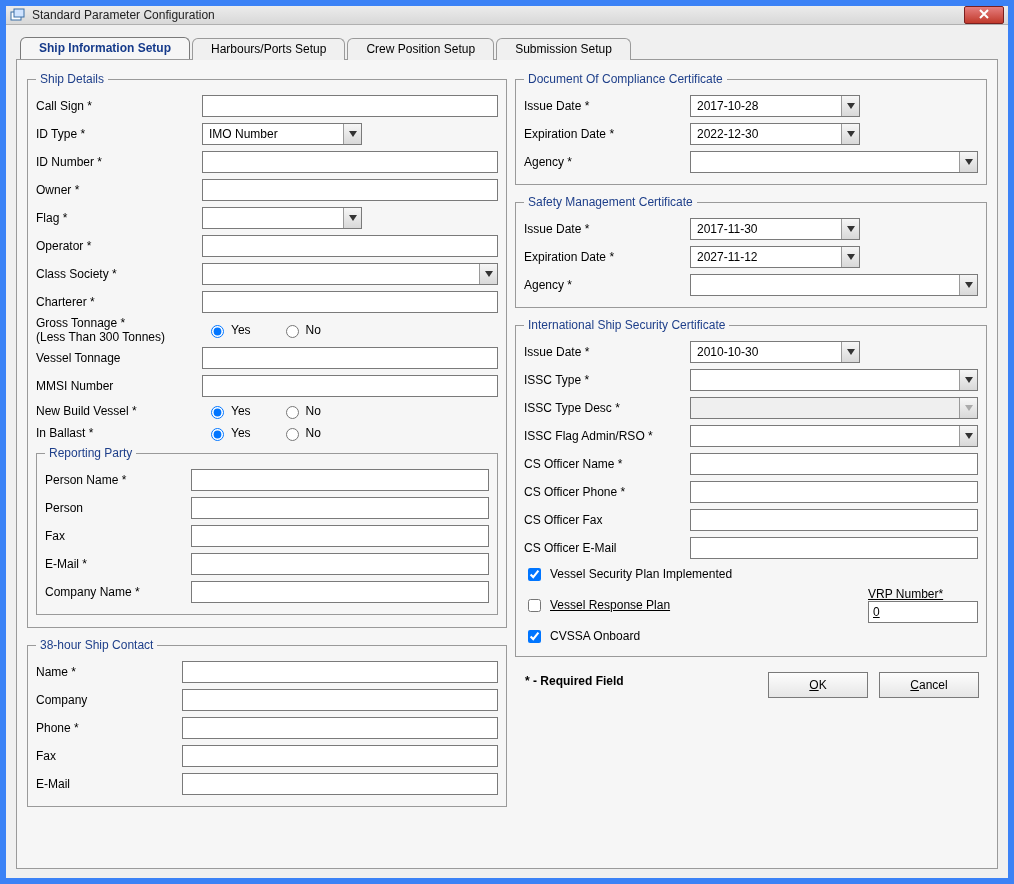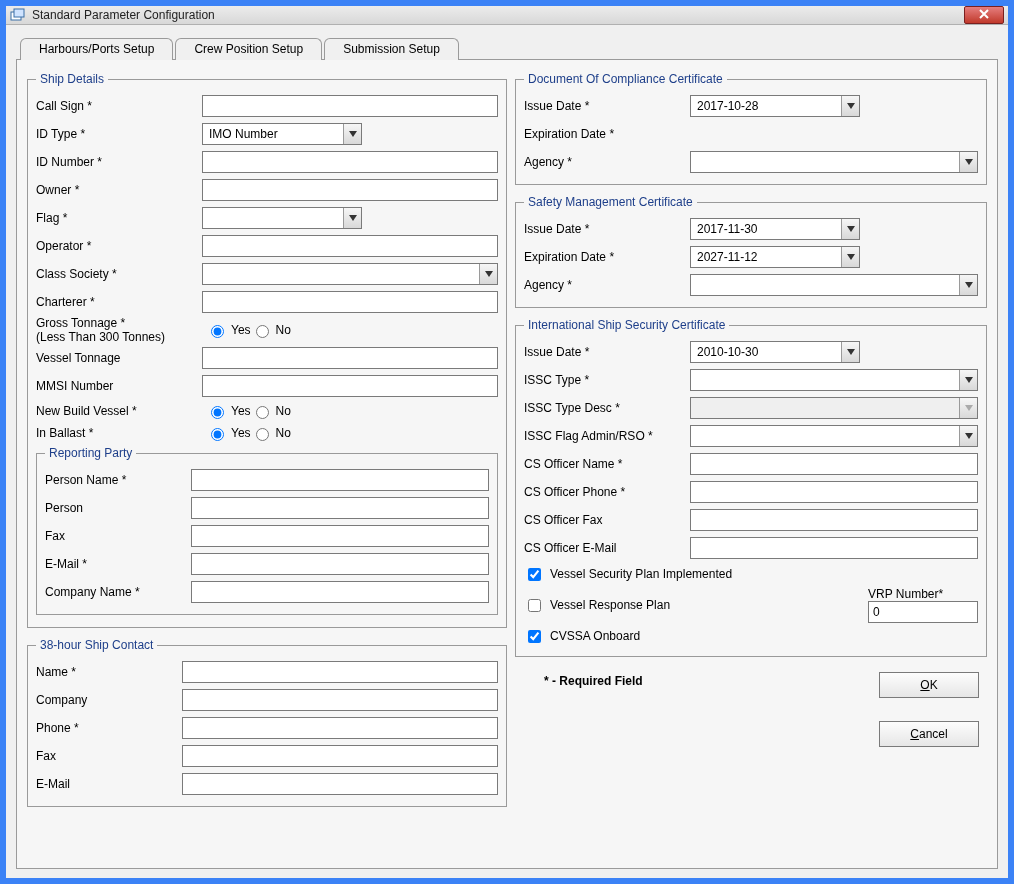--- a/index.html
+++ b/index.html
@@ -118,49 +118,48 @@
     padding-right: 0;
   }
   .combo .val { padding-left: 2px; overflow: hidden; white-space: nowrap; }
   .combo .dropbtn {
     width: 18px; height: 20px;
     border-left: 1px solid #9a9a9a;
     background: linear-gradient(#f6f6f6,#d8d8d8);
     display: flex; align-items: center; justify-content: center;
   }
   .combo.disabled { background: #efefef; color: #888; }
-  .radios { display: flex; align-items: center; padding-left: 4px;}
+  .radios { display: flex; gap: 30px; align-items: center; padding-left: 4px;}
   .radios label { display: flex; align-items: center; gap: 4px; cursor: pointer;}
   .check { display: flex; align-items: center; gap: 6px; cursor: pointer; }
   .btn {
     min-width: 100px; height: 26px;
     border: 1px solid #7a7a7a;
     background: linear-gradient(#fdfdfd,#e6e6e6);
     cursor: pointer;
     display: inline-flex; align-items: center; justify-content: center;
     padding: 0 14px;
   }
   .btn .ul { text-decoration: underline; }
   .footer-right {
     position: absolute;
     right: 18px;
     top: 612px;
     display: flex;
-    gap: 23px;
+    gap: 11px;
     align-items: flex-start;
-    flex-direction: column;
   }
   .req-note {
     position: absolute;
-    left: 527px;
+    left: 508px;
     top: 614px;
     font-weight: bold;
     text-align: right;
   }
-  .vrp-wrap { display:flex; align-items:center; gap:24px; }
+  .vrp-wrap { display:flex; align-items:center; gap:24px;text-decoration:underline; }
   .vrp-wrap .vrp-right { display:flex; flex-direction:column; align-items:flex-start; }
   .col-left { flex: 0 0 480px; }
   .col-right { flex: 1; }
   .small-combo { width: 160px; flex: none; }
   .date-combo { width: 170px; flex: none; }
   svg.tri { width: 8px; height: 8px; }
 </style>
 </head>
 <body>
 
@@ -177,20 +176,21 @@
       <span>
         <svg width="12" height="10" viewBox="0 0 12 10">
             <path d="M2 1 L10 9 M10 1 L2 9" stroke="#fff" stroke-width="2"></path>
           </svg>
       </span>
     </div>
   </div>
 
   <div class="client">
     <div class="tabstrip">
+      <div class="tab active"><span>Ship Information Setup</span></div>
       <div class="tab"><span>Harbours/Ports Setup</span></div>
       <div class="tab"><span>Crew Position Setup</span></div>
       <div class="tab"><span>Submission Setup</span></div>
     </div>
 
     <div class="tabpanel">
 
       <div class="col col-left">
 
         <fieldset class="group">
@@ -381,20 +381,30 @@
                 <span class="dropbtn">
                     <svg class="tri" viewBox="0 0 8 8">
                       <polygon points="0,1 8,1 4,7" fill="#333"></polygon>
                     </svg>
                   </span>
               </div>
               </div>
             </div>
           <div class="row">
               <div class="lbl">Expiration Date *</div>
+            <div class="ctrl" style="display:flex;">
+              <div class="combo date-combo">
+                <span class="val">2022-12-30</span>
+                <span class="dropbtn">
+                    <svg class="tri" viewBox="0 0 8 8">
+                      <polygon points="0,1 8,1 4,7" fill="#333"></polygon>
+                    </svg>
+                  </span>
+              </div>
+              </div>
             </div>
           <div class="row">
               <div class="lbl">Agency *</div>
             <div class="ctrl">
                 <div class="combo">
               <span class="val"></span>
               <span class="dropbtn">
                     <svg class="tri" viewBox="0 0 8 8">
                       <polygon points="0,1 8,1 4,7" fill="#333"></polygon>
                     </svg>

